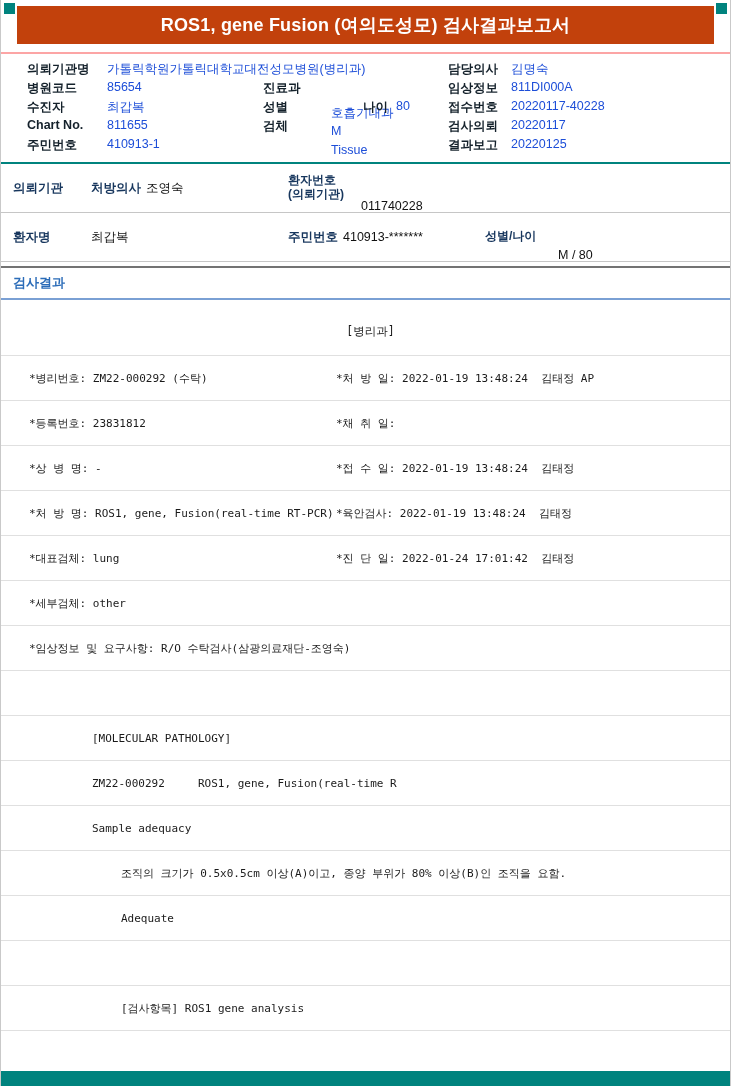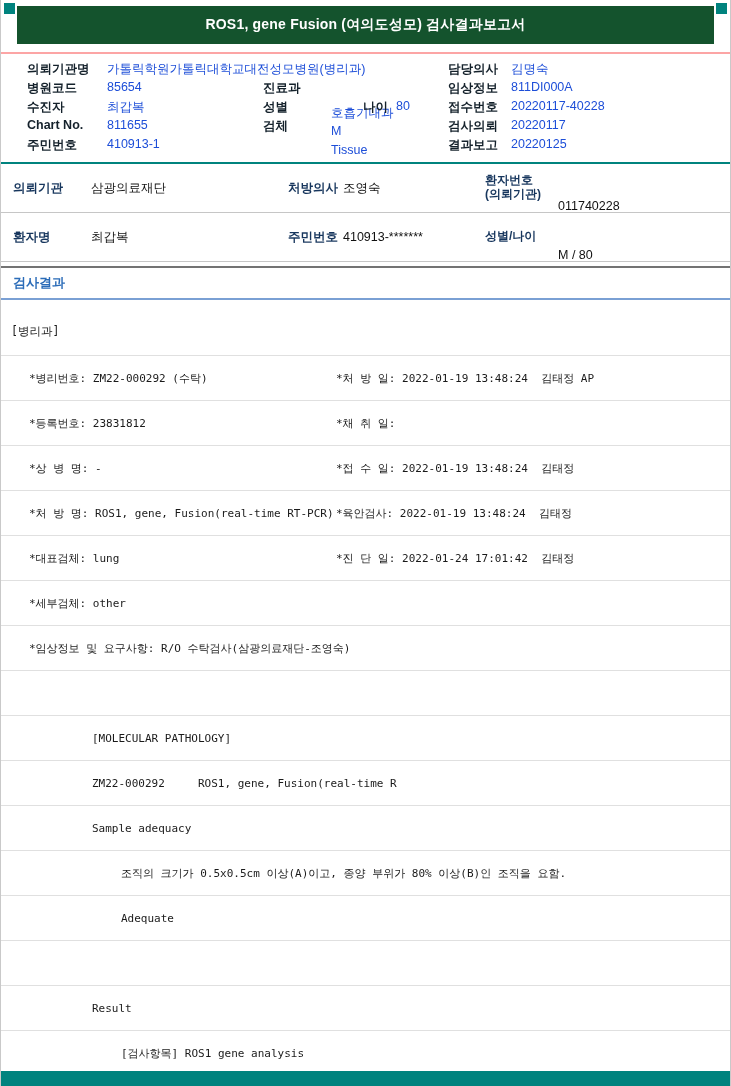--- a/index.html
+++ b/index.html
@@ -7,23 +7,23 @@
     width:731px; height:1086px; position:relative; overflow:hidden;
     font-family:"Liberation Sans", sans-serif; color:#111;
   }
   .page { position:absolute; inset:0; border-left:1px solid #c9c9c9; border-right:1px solid #c9c9c9; box-sizing:border-box; }
 
   
   .corner { position:absolute; width:11px; height:11px; background:#00837E; top:3px; }
   .corner.left  { left:3px; }
   .corner.right { right:3px; }
   .title-bar {
-    margin:6px 16px 0 16px; height:38px; background:#14532d;
+    margin:6px 16px 0 16px; height:38px; background:#c2410c;
     display:flex; align-items:center; justify-content:center;
-    color:#fff; font-weight:bold; font-size:14px; letter-spacing:0.2px;text-align:right;
+    color:#fff; font-weight:bold; font-size:18px; letter-spacing:0.2px;text-align:right;
   }
 
   
   .info-section {
     margin-top:8px; border-top:2px solid #fca5a5; border-bottom:2px solid #00837E;
     padding:7px 0 6px 0;
   }
   .info-row { position:relative; height:19px; font-size:12.5px; }
   .i-lab { position:absolute; font-weight:bold; color:#14212b; white-space:nowrap; }
   .i-val { position:absolute; color:#1d4ed8; white-space:nowrap; }
@@ -50,21 +50,21 @@
   .result-header {
     margin-top:4px; border-top:2px solid #737373; border-bottom:2px solid #7aa0d4;
     padding:6px 12px; color:#2b6cb8; font-weight:bold; font-size:13px;
   }
 
   
   .mono { font-family:"DejaVu Sans Mono","Liberation Mono",monospace; }
   .dept-row {
     height:56px; display:flex; align-items:flex-end;
     padding:1px 0 16px 10px; border-bottom:1px solid #e0e0e0;
-    font-size:11.5px; color:#1a1a1a; box-sizing:border-box;
+    font-size:11.5px; color:#1a1a1a; box-sizing:border-box;justify-content:center;
   }
   .r-row {
     height:44px; display:flex; align-items:center;
     border-bottom:1px solid #e0e0e0;
     font-size:11px; color:#1a1a1a; white-space:pre;
   }
   .r-left  { width:335px; box-sizing:border-box; overflow:visible; }
   .r-left.full { width:auto; flex:1; }
   .r-right { flex:1; }
   .ind0 { padding-left:28px; }
@@ -123,21 +123,20 @@
       <span class="i-lab pl">주민번호</span>
       <span class="i-val pv">410913-1</span>
       <span class="i-lab rl">결과보고</span>
       <span class="i-val rv">20220125</span>
     </div>
   </div>
 
   <div class="patient-section">
     <div class="p-row">
       <span class="p-lab c1l">의뢰기관</span>
-      <span class="p-val c1v">삼광의료재단</span>
       <span class="p-lab c2l">처방의사</span>
       <span class="p-val c2v">조영숙</span>
       <span class="p-lab c3l">환자번호
 (의뢰기관)</span>
       <span class="p-val c3v">011740228</span>
     </div>
     <div class="p-row">
       <span class="p-lab c1l">환자명</span>
       <span class="p-val c1v">최갑복</span>
       <span class="p-lab c2l">주민번호</span>
@@ -163,19 +162,18 @@
     <div class="r-row mono"><span class="r-left ind0">*대표검체: lung</span><span class="r-right">*진 단 일: 2022-01-24 17:01:42  김태정</span></div>
     <div class="r-row mono"><span class="r-left full ind0">*세부검체: other</span></div>
     <div class="r-row mono"><span class="r-left full ind0">*임상정보 및 요구사항: R/O 수탁검사(삼광의료재단-조영숙)</span></div>
     <div class="r-row mono"><span class="r-left full ind0"></span></div>
     <div class="r-row mono"><span class="r-left full ind1">[MOLECULAR PATHOLOGY]</span></div>
     <div class="r-row mono"><span class="r-left full ind1">ZM22-000292     ROS1, gene, Fusion(real-time R</span></div>
     <div class="r-row mono"><span class="r-left full ind1">Sample adequacy</span></div>
     <div class="r-row mono"><span class="r-left full ind2">조직의 크기가 0.5x0.5cm 이상(A)이고, 종양 부위가 80% 이상(B)인 조직을 요함.</span></div>
     <div class="r-row mono"><span class="r-left full ind2">Adequate</span></div>
     <div class="r-row mono"><span class="r-left full ind1"></span></div>
-    <div class="r-row mono"><span class="r-left full ind1">Result</span></div>
     <div class="r-row mono"><span class="r-left full ind2">[검사항목] ROS1 gene analysis</span></div>
   </div>
 
   <div class="footer-bar"></div>
 
 </div>
 
 </body></html>

